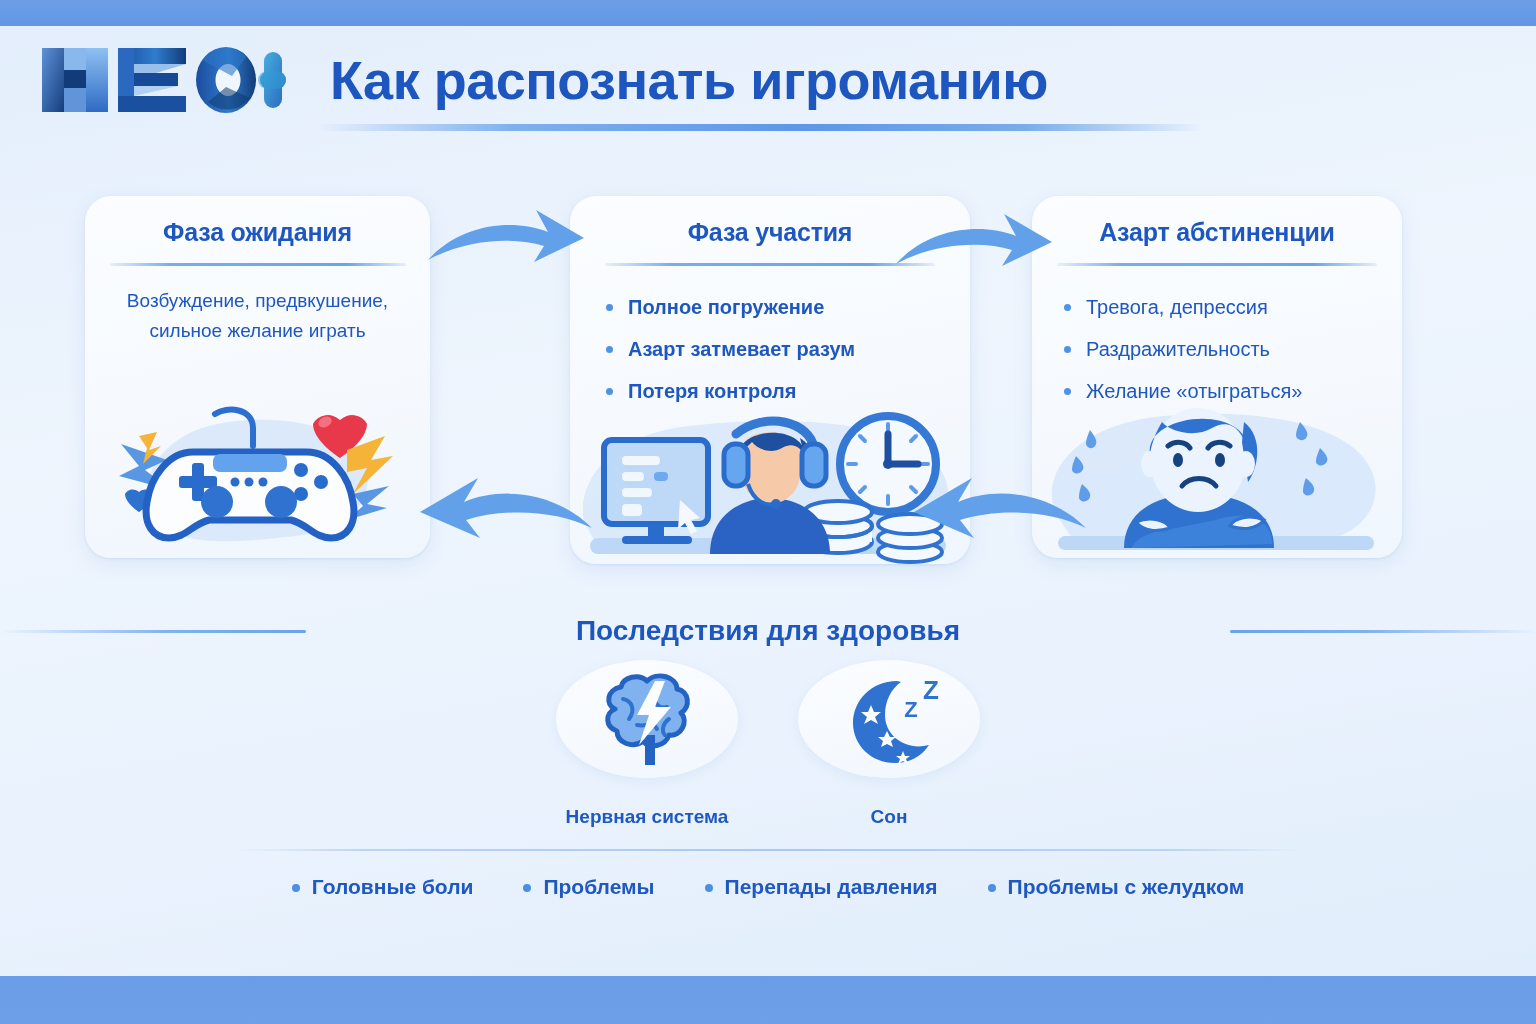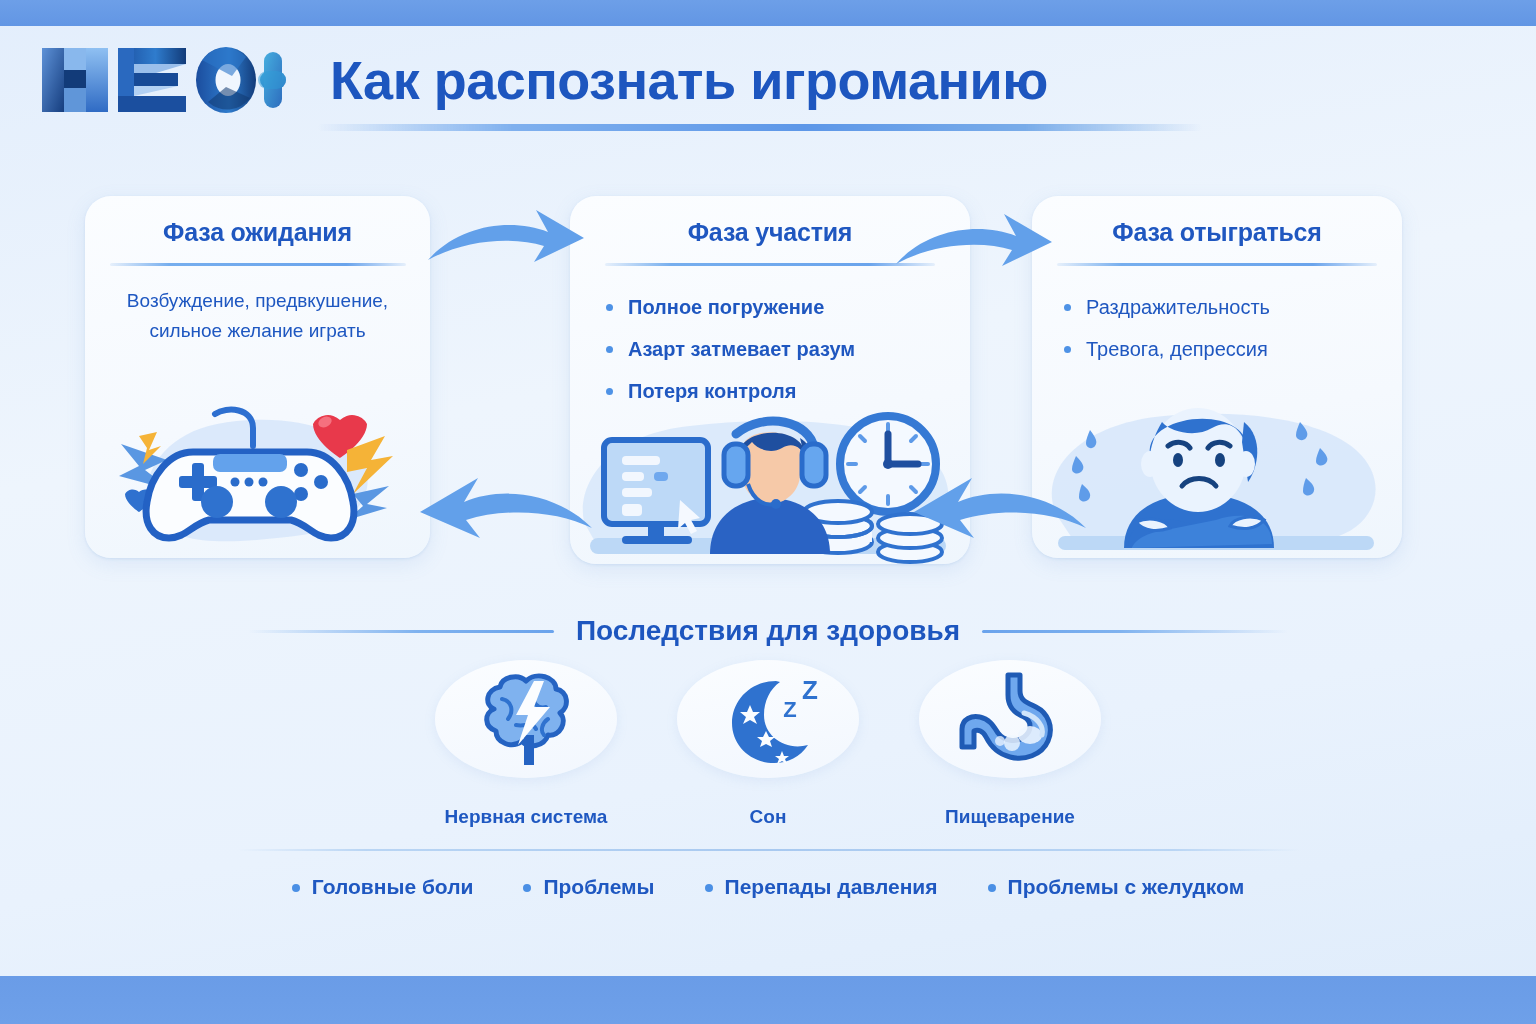--- a/index.html
+++ b/index.html
@@ -71,21 +71,21 @@
     border-radius:50%;background:#4e92e6;
   }
 
   .art{position:absolute;left:0;right:0;bottom:0;height:160px;}
 
   
   .arrow{position:absolute;}
 
   
   .sec-head{position:absolute;top:608px;left:0;width:1536px;height:46px;
-    display:flex;align-items:center;justify-content:center;gap:22px;}
+    display:flex;align-items:center;justify-content:space-between;gap:22px;}
   .sec-line{height:3px;width:306px;border-radius:2px;
     background:linear-gradient(90deg,rgba(120,170,235,0),#7fb2ef 55%,#6aa3ec);}
   .sec-line.r{background:linear-gradient(90deg,#6aa3ec,#7fb2ef 45%,rgba(120,170,235,0));}
   .sec-title{font-size:28px;font-weight:bold;color:#1d56bf;white-space:nowrap;}
 
   .icons{position:absolute;top:660px;left:0;width:1536px;height:185px;
     display:flex;justify-content:center;gap:60px;}
   .icon-cell{width:182px;text-align:center;}
   .icon-disc{
     width:182px;height:118px;border-radius:50%/50%;
@@ -254,25 +254,26 @@
         <path d="M166,30 C196,6 240,18 244,44" stroke="#3579d4" stroke-width="9" fill="none" stroke-linecap="round"></path>
         <rect x="154" y="40" width="24" height="42" rx="11" fill="#66a6ef" stroke="#2a6ccb" stroke-width="5"></rect>
         <rect x="232" y="40" width="24" height="42" rx="11" fill="#66a6ef" stroke="#2a6ccb" stroke-width="5"></rect>
         <path d="M178,80 C184,98 196,102 204,100" stroke="#2a6ccb" stroke-width="4" fill="none"></path>
         <circle cx="206" cy="100" r="5" fill="#2a6ccb"></circle>
       </svg>
     </div>
   </div>
 
   <div class="card" id="card3">
-    <div class="card-title">Фаза отыграться</div>
+    <div class="card-title">Азарт абстиненции</div>
     <div class="card-rule"></div>
     <ul class="bullets">
+      <li>Тревога, депрессия</li>
       <li>Раздражительность</li>
-      <li>Тревога, депрессия</li>
+      <li>Желание «отыграться»</li>
     </ul>
     <div class="art">
       <svg viewBox="0 0 370 160" width="370" height="160">
         <path d="M24 116 C6 74 46 26 132 18 C222 10 300 24 330 58 C358 90 340 130 300 140 L40 140 Z" fill="#d8e7fb" opacity=".92"></path>
         <rect x="26" y="138" width="316" height="14" rx="7" fill="#bcd8f6"></rect>
 
         <g fill="#5f9ce9">
           <path d="M58,32 c6,8 8,12 5,16 c-3,4 -9,2 -9,-3 c0,-4 2,-8 4,-13 Z"></path>
           <path d="M44,58 c7,7 9,11 6,15 c-3,4 -10,3 -10,-2 c0,-4 2,-8 4,-13 Z"></path>
           <path d="M50,86 c7,6 10,10 7,15 c-3,4 -10,3 -10,-2 c0,-4 1,-8 3,-13 Z"></path>
@@ -359,34 +360,20 @@
           <polygon points="52,62 55,68 61,68 56,72 58,78 52,75 46,78 48,72 43,68 49,68" fill="#fbfdff"></polygon>
           <polygon points="68,82 70,87 75,87 71,90 73,95 68,92 63,95 65,90 61,87 66,87" fill="#fbfdff"></polygon>
           <text x="96" y="30" font-family="Liberation Sans, sans-serif" font-size="26" font-weight="bold" fill="#2f72cf" text-anchor="middle">Z</text>
           <text x="76" y="48" font-family="Liberation Sans, sans-serif" font-size="22" font-weight="bold" fill="#2f72cf" text-anchor="middle">Z</text>
         </svg>
       </div>
       <div class="icon-label">Сон</div>
     </div>
 
 
-    <div class="icon-cell">
-      <div class="icon-disc">
-        <svg width="108" height="100" viewBox="0 0 108 100">
-          <path d="M52,6 L64,6 L64,22 C64,32 72,34 80,38 C92,44 98,58 92,72 C86,86 68,92 54,88
-                   C42,85 34,76 30,68 C27,62 22,60 18,62 L18,78 L6,78 L6,60 C6,50 16,46 24,48
-                   C34,50 38,58 42,64 C48,72 60,74 68,68 C76,62 76,52 68,48 C58,44 52,38 52,26 Z" fill="#6fa8ee" stroke="#1f5bb5" stroke-width="5" stroke-linejoin="round"></path>
-          <ellipse cx="74" cy="66" rx="12" ry="9" fill="#f0f7ff" opacity=".85"></ellipse>
-          <circle cx="56" cy="74" r="8" fill="#f0f7ff" opacity=".8"></circle>
-          <circle cx="44" cy="72" r="5" fill="#f0f7ff" opacity=".75"></circle>
-          <path d="M68,44 C82,48 88,58 86,66" stroke="#cfe4fa" stroke-width="5" fill="none" stroke-linecap="round"></path>
-        </svg>
-      </div>
-      <div class="icon-label">Пищеварение</div>
-    </div>
   </div>
 
   <div class="foot-rule"></div>
 
   <div class="foot-list">
     <div class="foot-item">Головные боли</div>
     <div class="foot-item">Проблемы</div>
     <div class="foot-item">Перепады давления</div>
     <div class="foot-item">Проблемы с желудком</div>
   </div>

